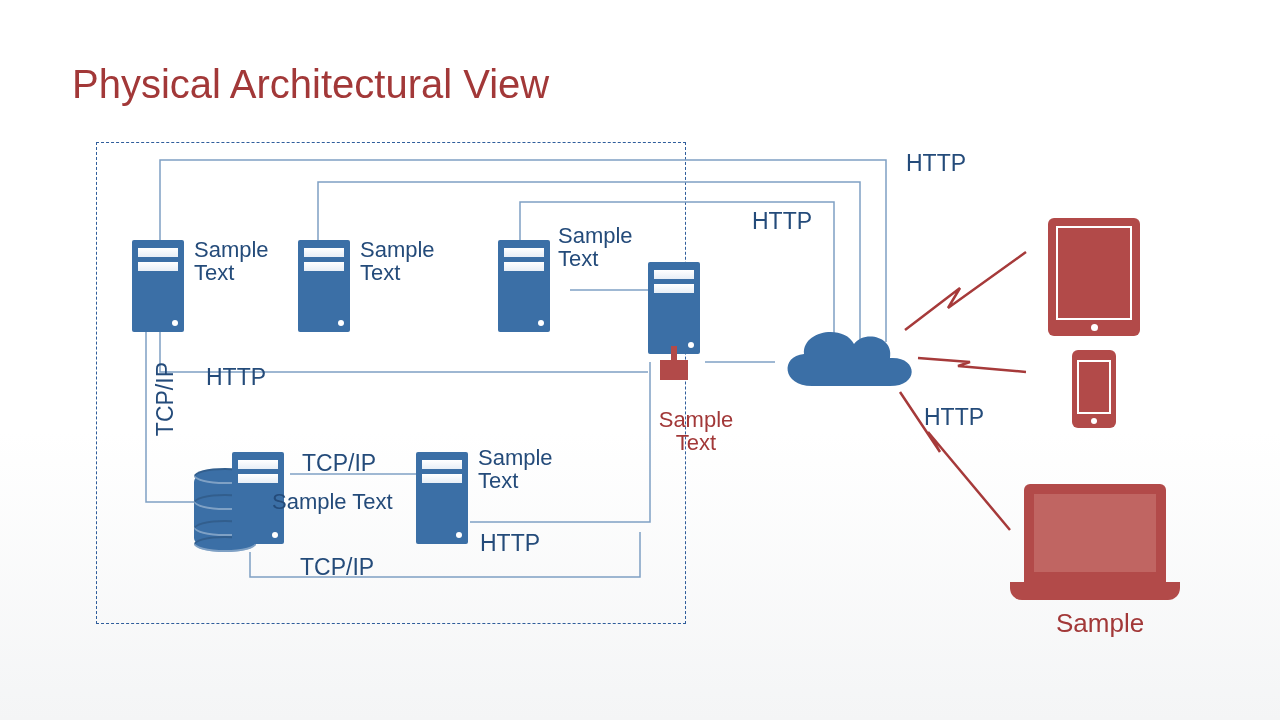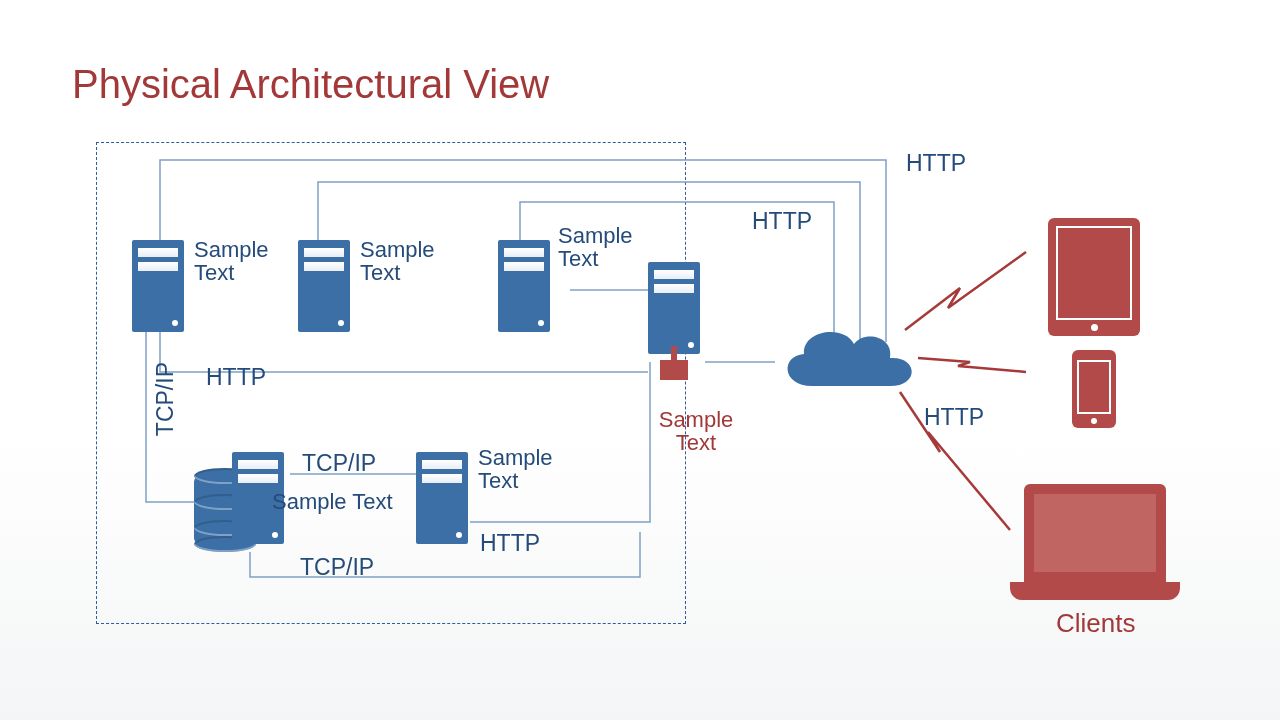--- a/index.html
+++ b/index.html
@@ -213,14 +213,14 @@
   <div class="edge-label vert" style="left:152px; top:330px;">TCP/IP</div>
   <div class="edge-label" style="left:302px; top:418px;">TCP/IP</div>
   <div class="edge-label" style="left:300px; top:522px;">TCP/IP</div>
 
   <div class="tablet" style="left:1048px; top:186px;"></div>
   <div class="phone" style="left:1072px; top:318px;"></div>
   <div class="laptop" style="left:1010px; top:452px;">
     <div class="lid"></div>
       <div class="base"></div>
   </div>
-  <div class="clients-label" style="left:1056px; top:576px;">Clients</div>
+  <div class="clients-label" style="left:1056px; top:576px;">Sample</div>
 </div>
 
 </body></html>

